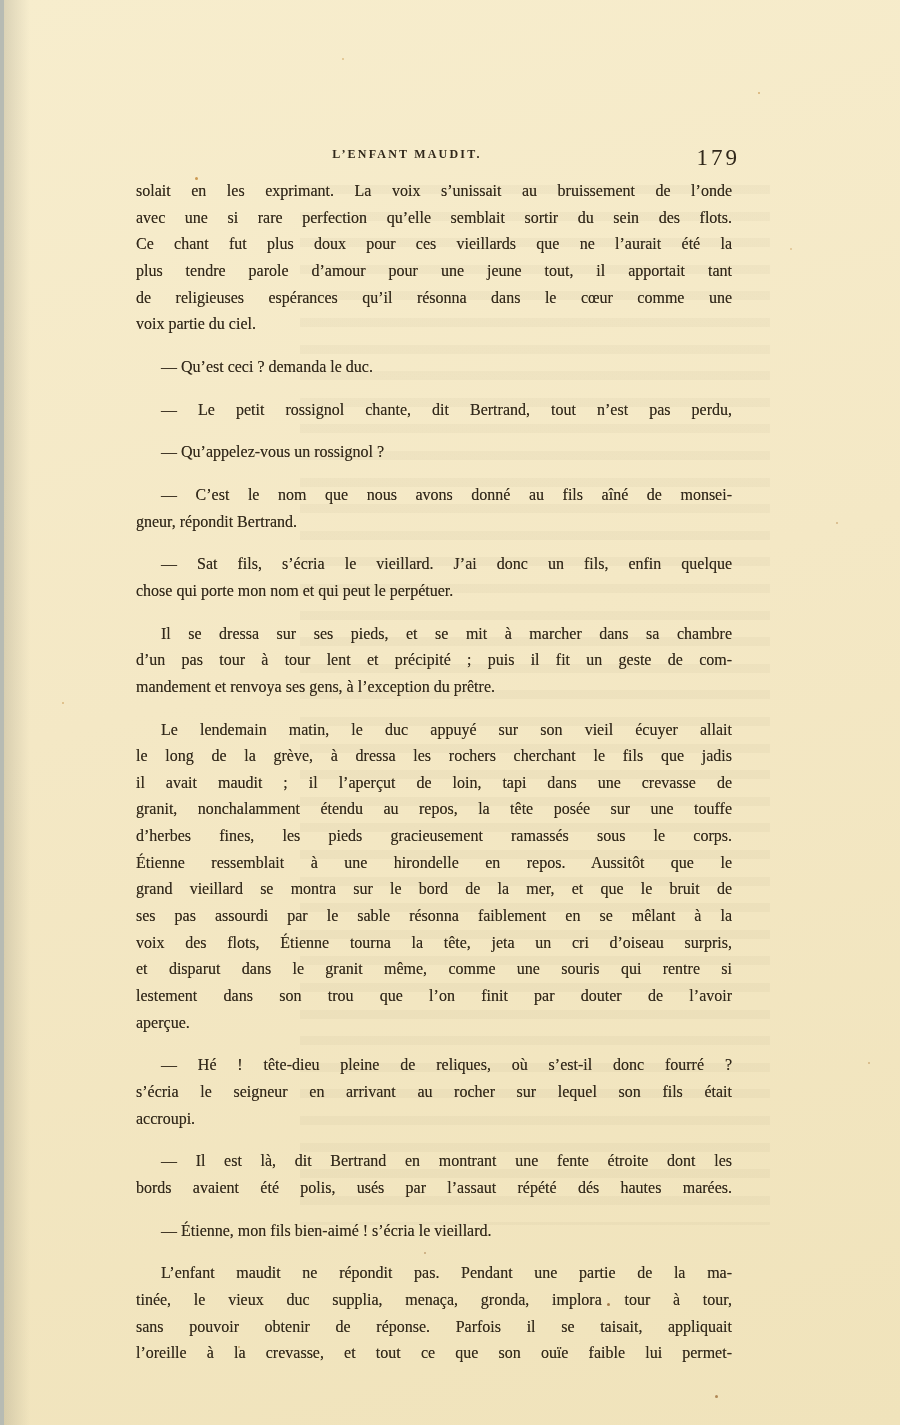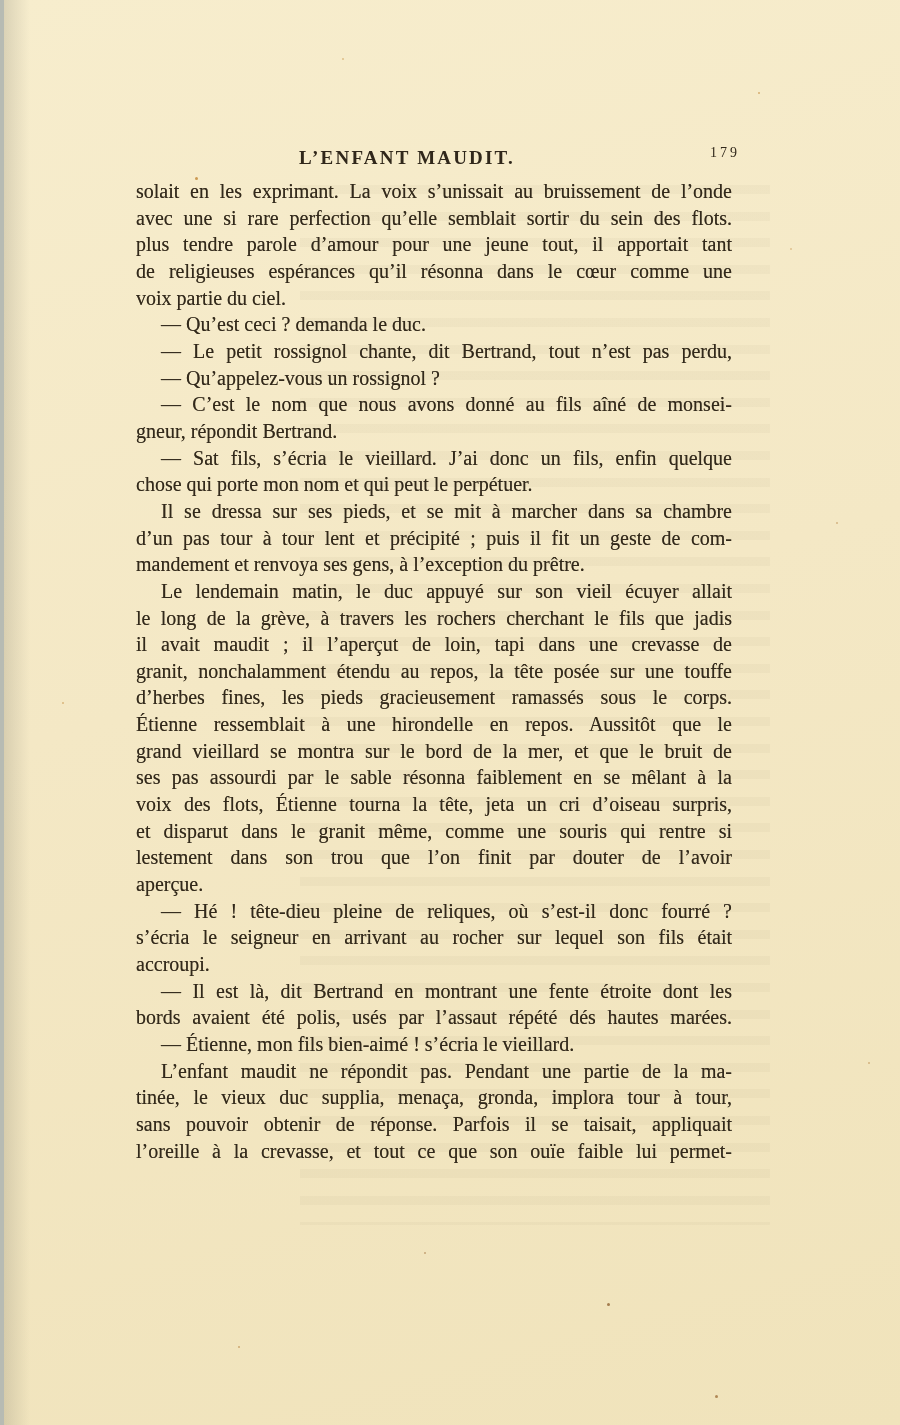--- a/index.html
+++ b/index.html
@@ -26,67 +26,68 @@
       rgba(125,112,78,0.05) 0px, rgba(125,112,78,0.05) 9px,
       rgba(125,112,78,0) 9px, rgba(125,112,78,0) 26.6px);
     pointer-events:none;
   }
   .page-header{
     position:absolute;left:136px;top:147px;width:596px;height:24px;
   }
   .running-title{
     position:absolute;left:calc(50% - 27px);transform:translateX(-50%);
     top:0;
-    font-size:19px;font-weight:bold;letter-spacing:2.2px;
+    font-size:12px;font-weight:bold;letter-spacing:2.2px;
     color:#30271a;white-space:nowrap;
   }
   .page-number{
     position:absolute;right:-8px;top:-2px;
-    font-size:14px;letter-spacing:3px;color:#30271a;
+    font-size:23px;letter-spacing:3px;color:#30271a;
   }
   .text-block{
     position:absolute;left:136px;top:178px;width:596px;
-    font-size:20px;line-height:26.65px;color:#32291b;
+    font-size:16px;line-height:26.65px;color:#32291b;
     text-shadow:0 0 0.5px rgba(45,35,18,0.55);
   }
   .line{display:block;}
   .line.j{text-align:justify;text-align-last:justify;}
-  .line.i{padding-left:25px;}
+  .line.i{padding-left:25px;margin-top:16px;}
   .speck{position:absolute;border-radius:50%;pointer-events:none;}
 </style>
 </head>
 <body>
 
 <div class="scan-edge"></div>
 <div class="scan-edge-blend"></div>
 <div class="bleed"></div>
 
 <div class="page-header">
   <div class="running-title">L’ENFANT MAUDIT.</div>
   <div class="page-number">179</div>
 </div>
 
 <div class="text-block" id="text-block">
     <div class="line j">solait en les exprimant. La voix s’unissait au bruissement de l’onde</div>
     <div class="line j">avec une si rare perfection qu’elle semblait sortir du sein des flots.</div>
+    <div class="line j">Ce chant fut plus doux pour ces vieillards que ne l’aurait été la</div>
     <div class="line j">plus tendre parole d’amour pour une jeune tout, il apportait tant</div>
     <div class="line j">de religieuses espérances qu’il résonna dans le cœur comme une</div>
     <div class="line">voix partie du ciel.</div>
     <div class="line i">— Qu’est ceci ? demanda le duc.</div>
     <div class="line j i">— Le petit rossignol chante, dit Bertrand, tout n’est pas perdu,</div>
     <div class="line i">— Qu’appelez-vous un rossignol ?</div>
     <div class="line j i">— C’est le nom que nous avons donné au fils aîné de monsei-</div>
     <div class="line">gneur, répondit Bertrand.</div>
     <div class="line j i">— Sat fils, s’écria le vieillard. J’ai donc un fils, enfin quelque</div>
     <div class="line">chose qui porte mon nom et qui peut le perpétuer.</div>
     <div class="line j i">Il se dressa sur ses pieds, et se mit à marcher dans sa chambre</div>
     <div class="line j">d’un pas tour à tour lent et précipité ; puis il fit un geste de com-</div>
     <div class="line">mandement et renvoya ses gens, à l’exception du prêtre.</div>
     <div class="line j i">Le lendemain matin, le duc appuyé sur son vieil écuyer allait</div>
-    <div class="line j">le long de la grève, à travers les rochers cherchant le fils que jadis</div>
+    <div class="line j">le long de la grève, à dressa les rochers cherchant le fils que jadis</div>
     <div class="line j">il avait maudit ; il l’aperçut de loin, tapi dans une crevasse de</div>
     <div class="line j">granit, nonchalamment étendu au repos, la tête posée sur une touffe</div>
     <div class="line j">d’herbes fines, les pieds gracieusement ramassés sous le corps.</div>
     <div class="line j">Étienne ressemblait à une hirondelle en repos. Aussitôt que le</div>
     <div class="line j">grand vieillard se montra sur le bord de la mer, et que le bruit de</div>
     <div class="line j">ses pas assourdi par le sable résonna faiblement en se mêlant à la</div>
     <div class="line j">voix des flots, Étienne tourna la tête, jeta un cri d’oiseau surpris,</div>
     <div class="line j">et disparut dans le granit même, comme une souris qui rentre si</div>
     <div class="line j">lestement dans son trou que l’on finit par douter de l’avoir</div>
     <div class="line">aperçue.</div>

